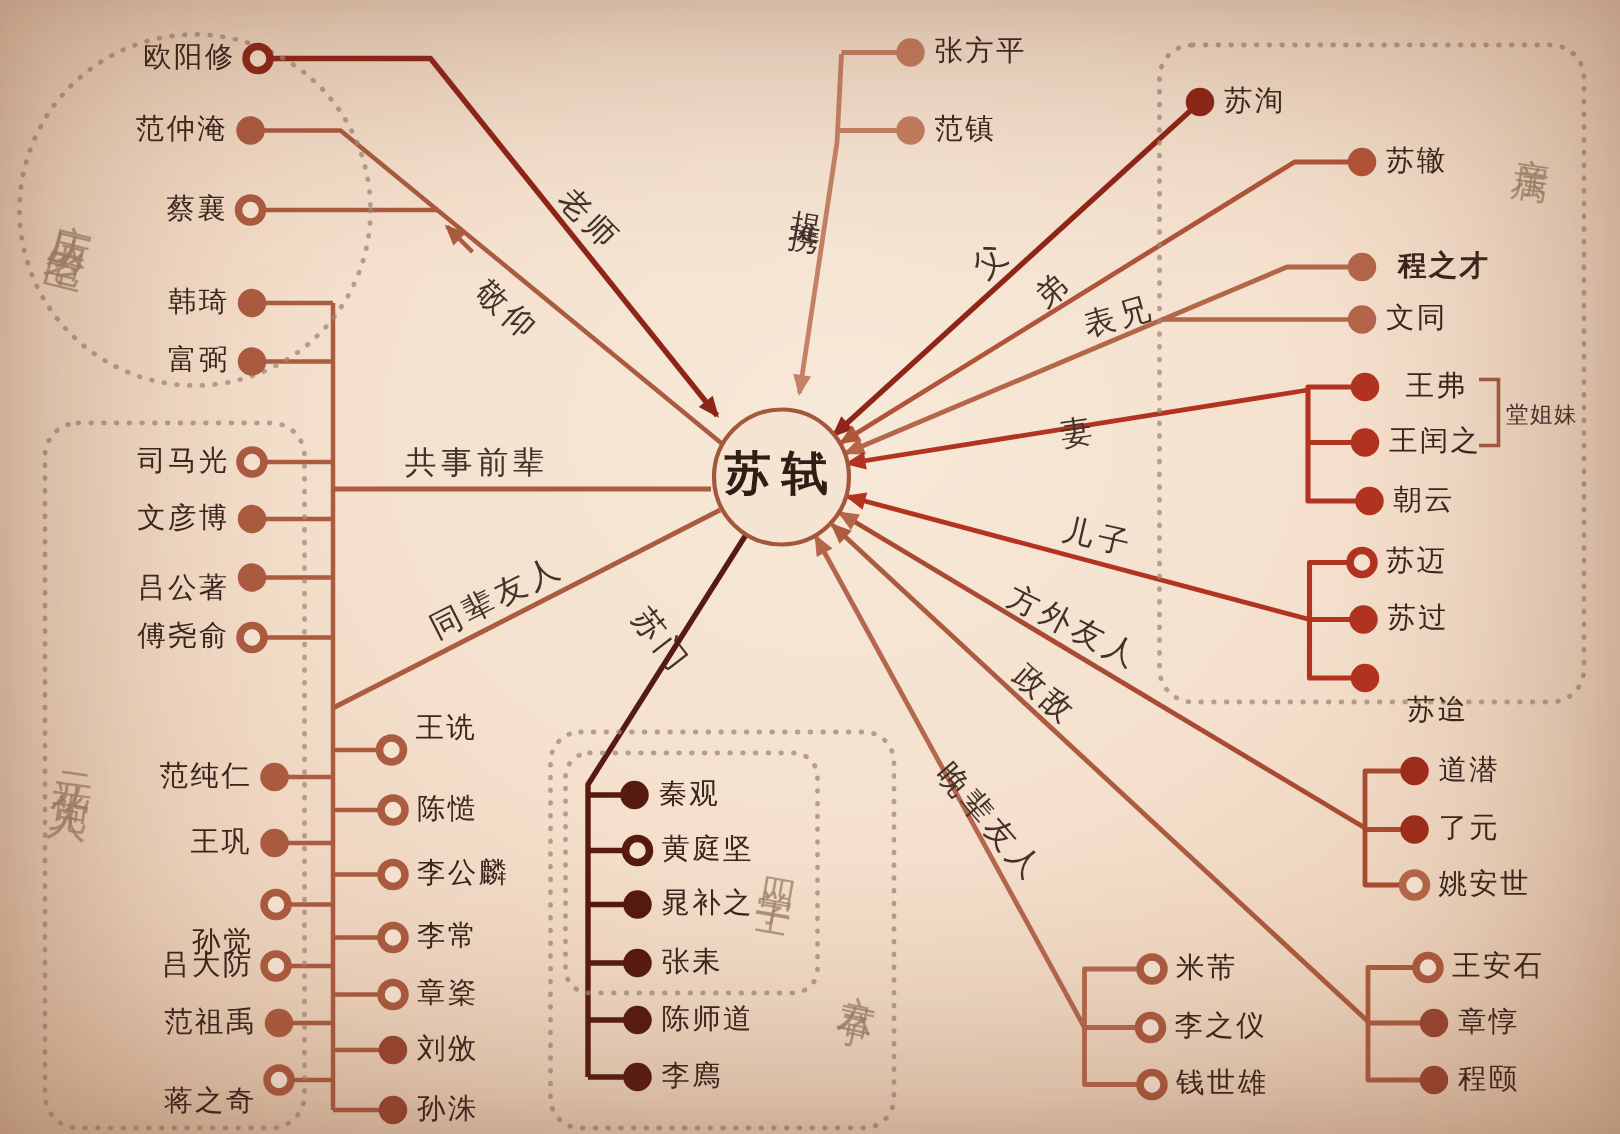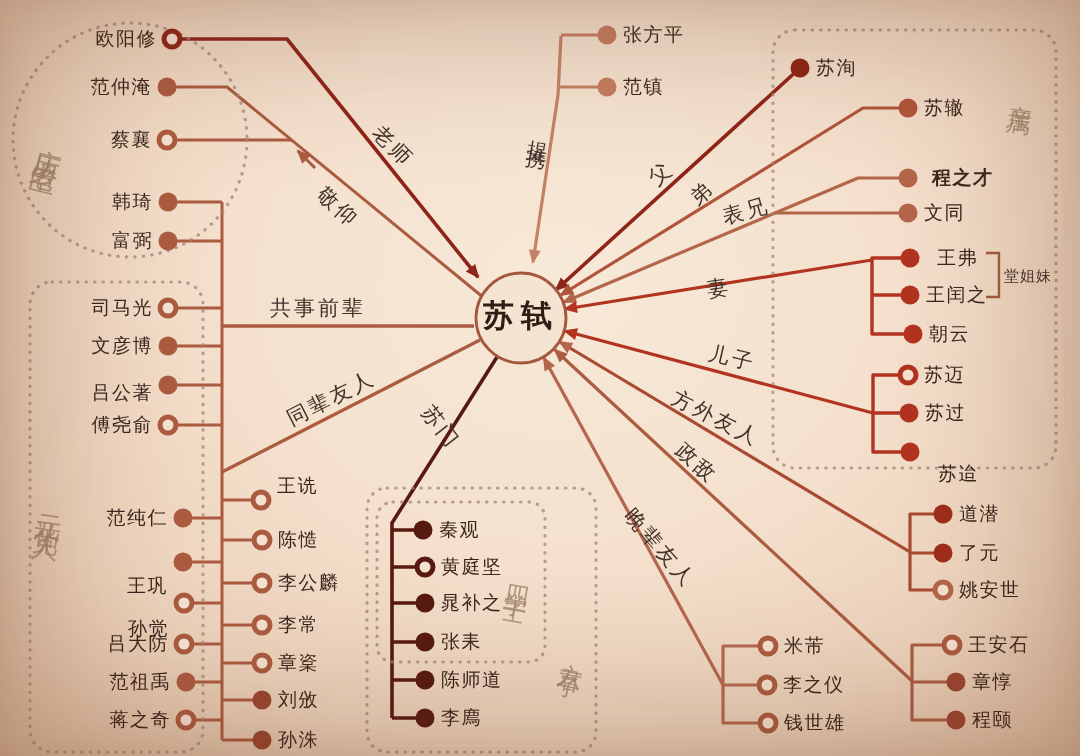--- a/index.html
+++ b/index.html
@@ -158,25 +158,25 @@
   <span class="name" style="right: 923px; top: 26px;">欧阳修</span>
       <span class="name" style="right: 928px; top: 74px;">范仲淹</span>
       <span class="name" style="right: 928px; top: 127px;">蔡襄</span>
       <span class="name" style="right: 927px; top: 189px;">韩琦</span>
       <span class="name" style="right: 927px; top: 228px;">富弼</span>
       <span class="name" style="right: 927px; top: 295px;">司马光</span>
       <span class="name" style="right: 927px; top: 333px; margin-left: 24px;">文彦博</span>
       <span class="name" style="right: 927px; top: 380px;">吕公著</span>
       <span class="name" style="right: 927px; top: 412px;">傅尧俞</span>
       <span class="name" style="right: 912px; top: 505px; text-align: center;">范纯仁</span>
-      <span class="name" style="right: 912px; top: 549px; margin-top: 24px;">王巩</span>
+      <span class="name" style="right: 912px; top: 549px;">王巩</span>
       <span class="name" style="right: 911px; top: 616px;">孙觉</span>
       <span class="name" style="right: 911px; top: 631px;">吕大防</span>
       <span class="name" style="right: 909px; top: 669px;">范祖禹</span>
-      <span class="name" style="right: 909px; top: 707px;">蒋之奇</span>
+      <span class="name" style="right: 909px; top: 722px;">蒋之奇</span>
       <span class="name" style="left: 277px; top: 473px;">王诜</span>
       <span class="name" style="left: 278px; top: 527px;">陈慥</span>
       <span class="name" style="left: 278px; top: 570px;">李公麟</span>
       <span class="name" style="left: 278px; top: 612px;">李常</span>
       <span class="name" style="left: 278px; top: 650px;">章楶</span>
       <span class="name" style="left: 278px; top: 687px;">刘攽</span>
       <span class="name" style="left: 278px; top: 727px;">孙洙</span>
       <span class="name" style="left: 623px; top: 22px;">张方平</span>
       <span class="name" style="left: 623px; top: 74px;">范镇</span>
       <span class="name" style="left: 816px; top: 55px;">苏洵</span>

